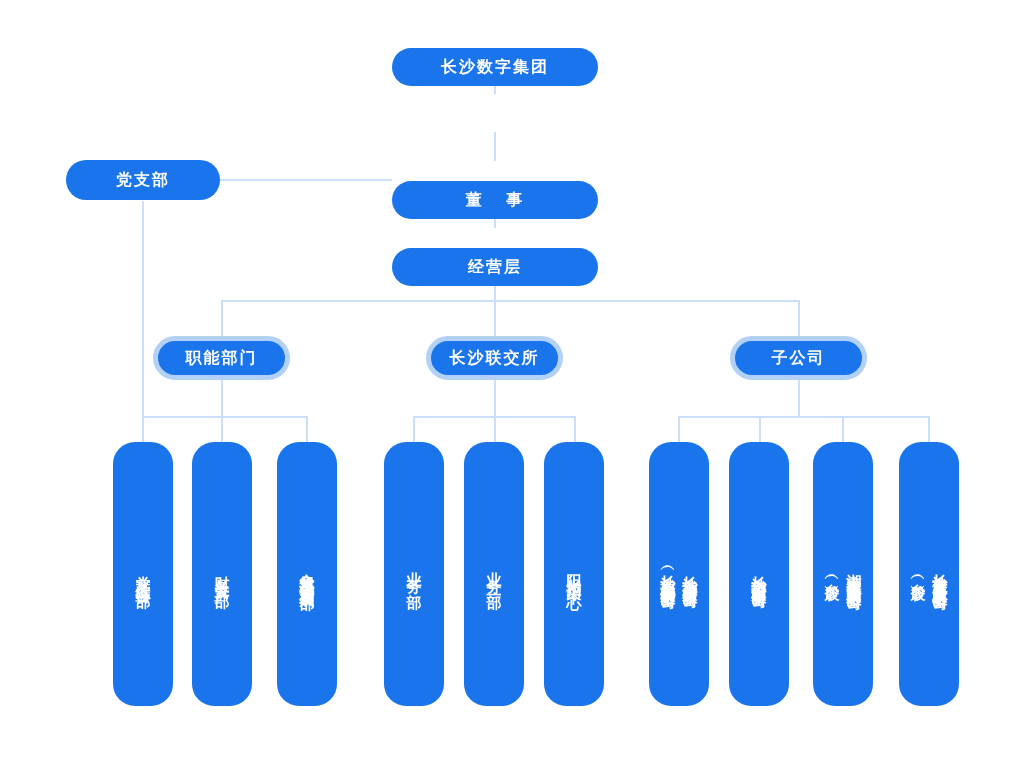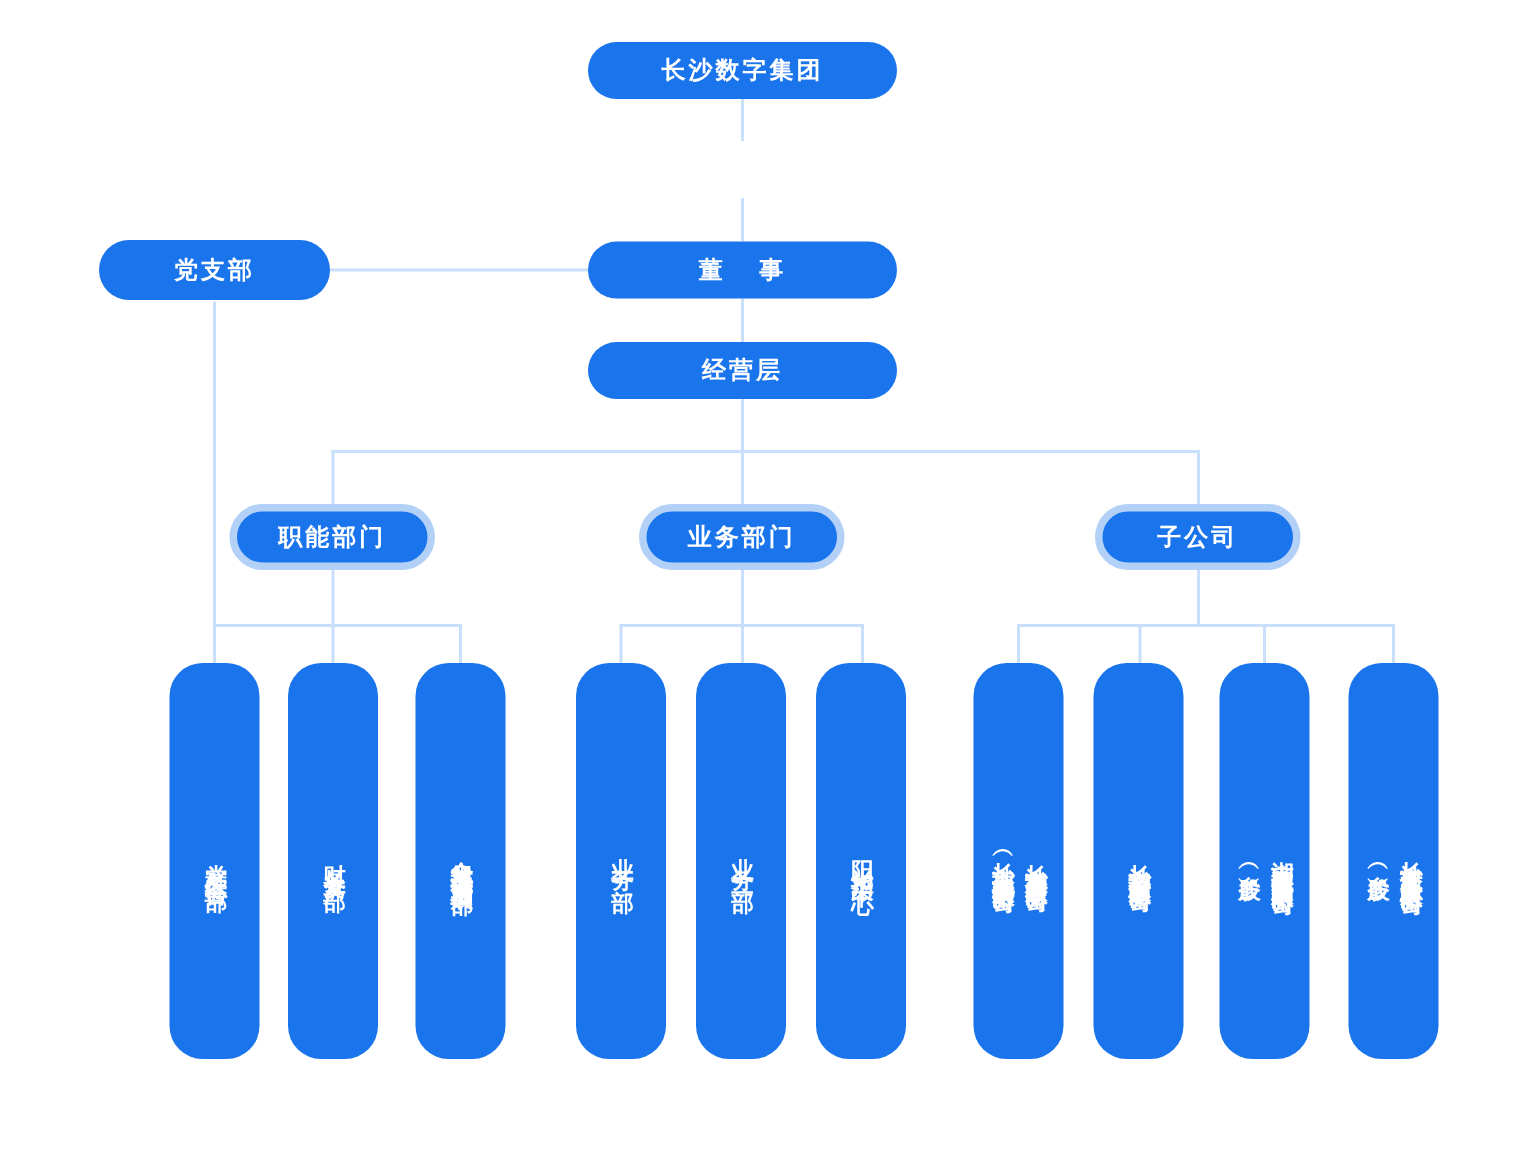--- a/index.html
+++ b/index.html
@@ -22,21 +22,21 @@
     background: var(--node, #1a74ec);
     color: var(--text, #ffffff);
     border-radius: 20px;
     display: flex;
     align-items: center;
     justify-content: center;
     font-weight: bold;
     font-size: 16px;
     letter-spacing: 2px;
   }
-  .pill.chain { width: 206px; height: 38px; }
+  .pill.chain { width: 206px; height: 38px; margin-top: 20px; }
   .pill.side  { width: 154px; height: 40px; }
   .wide-gap { word-spacing: 16px; }
   
   .branch {
     position: absolute;
     width: 127px;
     height: 34px;
     background: var(--node, #1a74ec);
     border: 5px solid var(--halo, #b3d1f7);
     border-radius: 22px;
@@ -119,21 +119,21 @@
     <span class="wide-gap">董 事</span>
   </div>
   <div class="pill chain" style="left:392px; top:228px;">
     <span>经营层</span>
   </div>
 
   <div class="branch" style="left:153px; top:336px;">
     <span>职能部门</span>
   </div>
   <div class="branch" style="left:426px; top:336px;">
-    <span>业务部门</span>
+    <span>长沙联交所</span>
   </div>
   <div class="branch" style="left:730px; top:336px;">
     <span>子公司</span>
   </div>
 
   <div class="tall" style="left:113px;">
     <div class="v-text ls-mid">党群综合部</div>
   </div>
   <div class="tall" style="left:192px;">
     <div class="v-text ls-mid">财务资产部</div>

